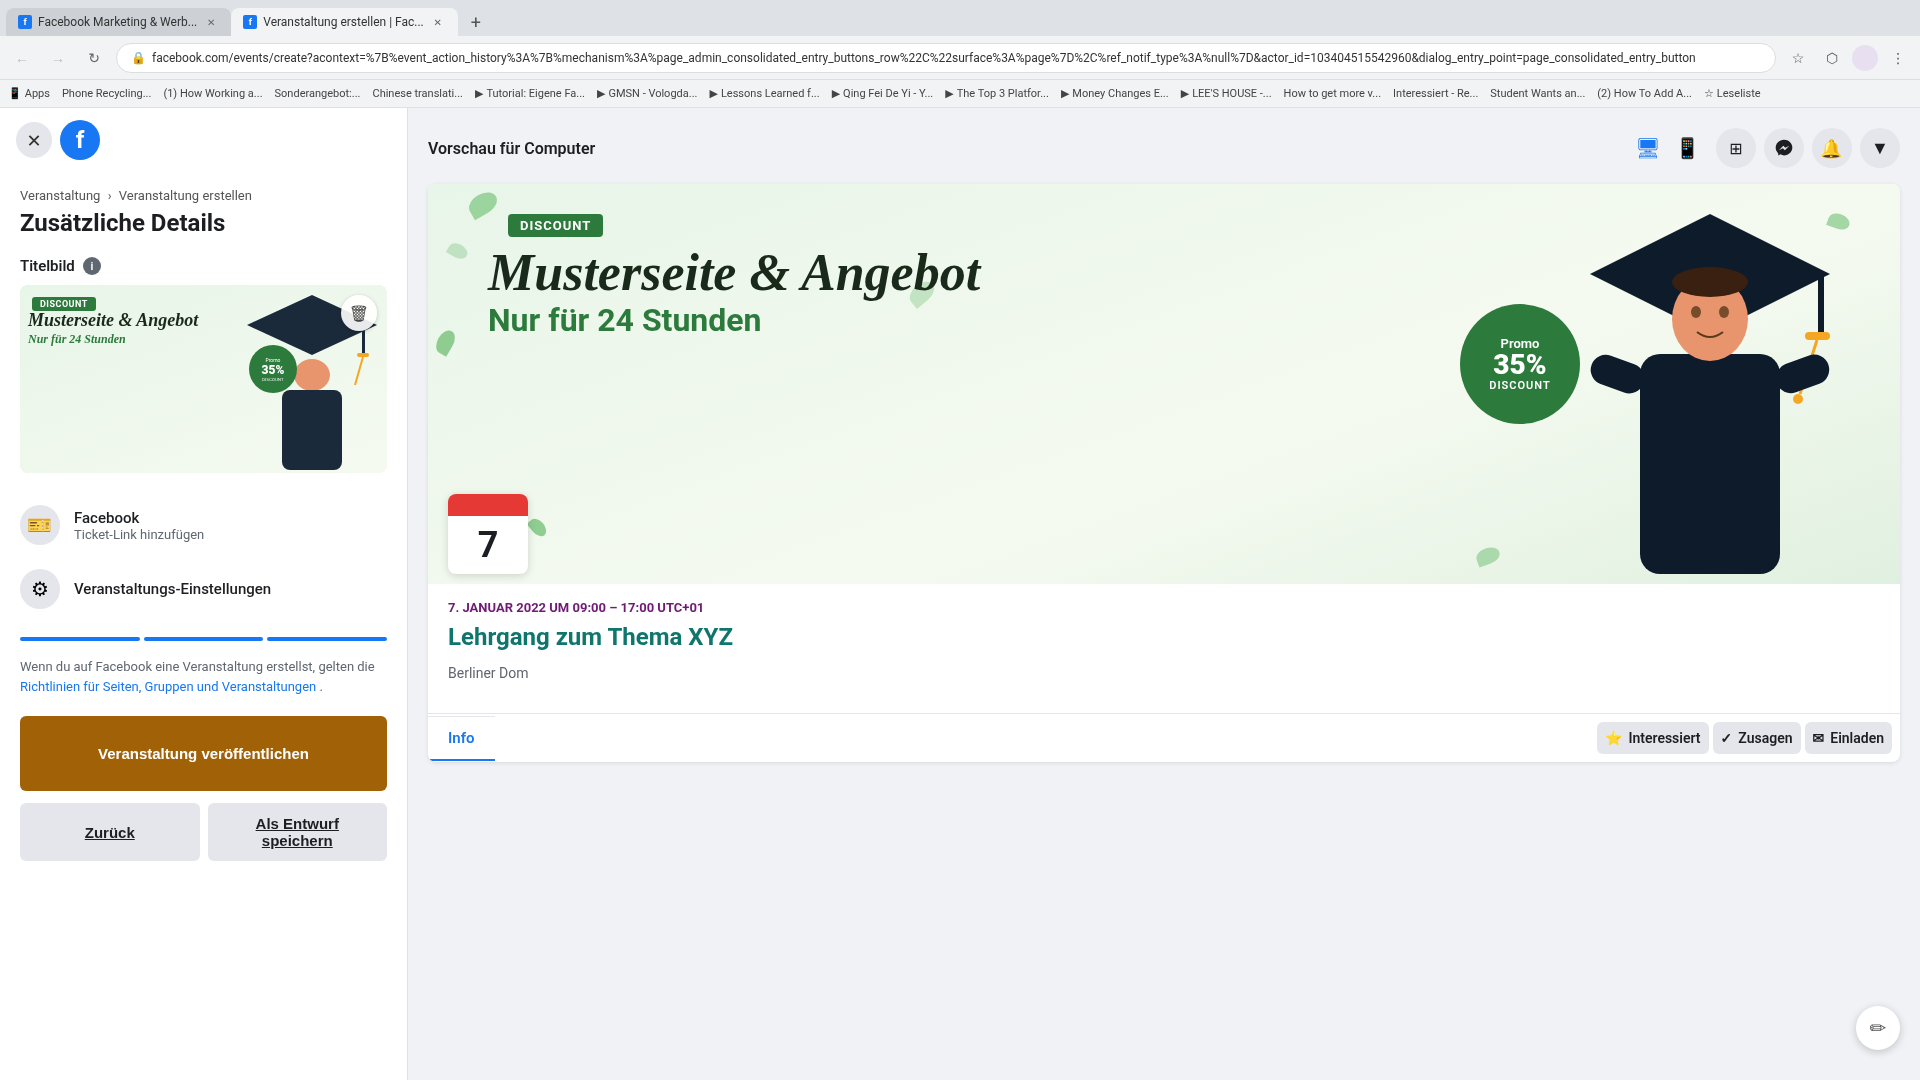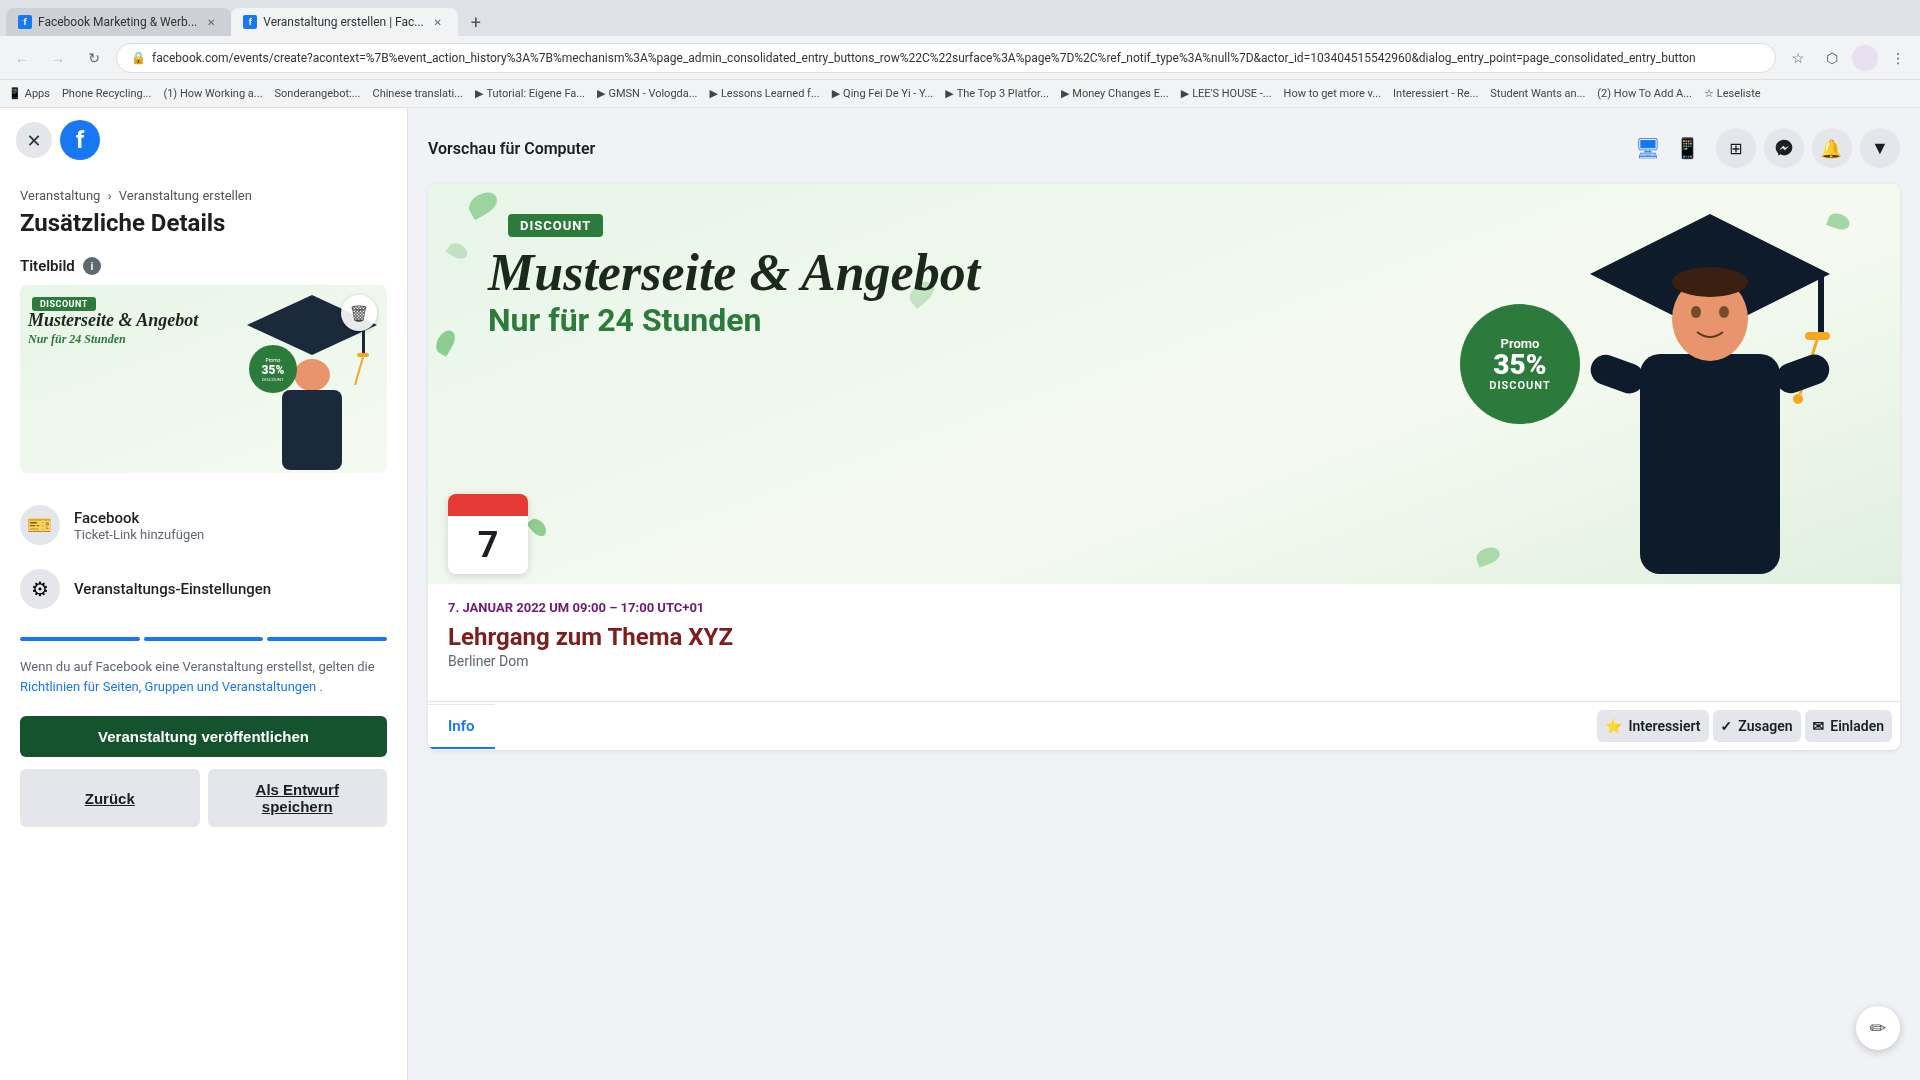--- a/index.html
+++ b/index.html
@@ -51,21 +51,21 @@
     .menu-item-text .title { font-size: 15px; font-weight: 500; color: #1c1e21; }
     .menu-item-text .subtitle { font-size: 13px; color: #606770; }
 
     .progress-bar-container { display: flex; gap: 4px; margin: 16px 0; }
     .progress-segment { height: 4px; flex: 1; border-radius: 2px; }
     .progress-segment.active { background: #1877f2; }
 
     .legal-text { font-size: 13px; color: #606770; line-height: 1.5; margin-bottom: 20px; }
     .legal-link { color: #1877f2; cursor: pointer; text-decoration: none; }
 
-    .btn-primary { width: 100%; background: #14532d; color: white; border: none; border-radius: 6px; padding: 12px; font-size: 15px; font-weight: 600; cursor: pointer; margin-bottom: 12px; }
+    .btn-primary { width: 100%; background: #a16207; color: white; border: none; border-radius: 6px; padding: 29px; font-size: 15px; font-weight: 600; cursor: pointer; margin-bottom: 12px; }
 
     .btn-row { display: flex; gap: 8px; }
     .btn-secondary { flex: 1; background: #e4e6eb; color: #1c1e21; border: none; border-radius: 6px; padding: 12px; font-size: 15px; font-weight: 600; cursor: pointer; text-decoration: underline; }
 
     
     .main-preview { flex: 1; background: #f0f2f5; display: flex; flex-direction: column; padding: 20px; overflow-y: auto; }
     .preview-title { font-size: 16px; font-weight: 600; color: #1c1e21; }
     .device-icon { width: 32px; height: 32px; display: flex; align-items: center; justify-content: center; color: #1877f2; font-size: 20px; cursor: pointer; }
 
     .preview-card { background: white; border-radius: 8px; overflow: hidden; box-shadow: 0 1px 4px rgba(0,0,0,0.1); }
@@ -86,21 +86,21 @@
     
     .grad-figure { position: absolute; right: 40px; top: 0; width: 300px; height: 400px; }
 
     
     .date-box { position: absolute; bottom: 10px; left: 20px; width: 80px; height: 80px; background: white; border-radius: 8px; overflow: hidden; box-shadow: 0 2px 8px rgba(0,0,0,0.15); z-index: 20; display: flex; flex-direction: column; }
     .date-box-top { background: #e53935; height: 22px; width: 100%; }
     .date-box-num { flex: 1; display: flex; align-items: center; justify-content: center; font-size: 36px; font-weight: 700; color: #1c1e21; }
 
     .event-info { padding: 16px 20px; }
     .event-date { font-size: 13px; font-weight: 700; color: #701a75; margin-bottom: 8px; }
-    .event-name { font-size: 24px; font-weight: 700; color: #7f1d1d; margin-bottom: 2px; }
+    .event-name { font-size: 24px; font-weight: 700; color: #0f766e; margin-bottom: 14px; }
     .event-location { font-size: 14px; color: #606770; margin-bottom: 16px; }
     .event-tabs { display: flex; gap: 0; border-top: 1px solid #e4e6eb; }
     .event-tab { padding: 12px 20px; font-size: 15px; font-weight: 600; color: #1877f2; cursor: pointer; border-bottom: 2px solid #1877f2; }
     .action-btn { flex: 1; display: flex; align-items: center; justify-content: center; gap: 6px; padding: 8px; border-radius: 6px; background: #e4e6eb; font-size: 14px; font-weight: 600; color: #1c1e21; cursor: pointer; }
     .nav-icon-circle { width: 40px; height: 40px; border-radius: 50%; background: #e4e6eb; display: flex; align-items: center; justify-content: center; font-size: 18px; color: #1c1e21; cursor: pointer; }
 
     
     .edit-fab { position: fixed; bottom: 30px; right: 20px; width: 44px; height: 44px; border-radius: 50%; background: white; box-shadow: 0 2px 8px rgba(0,0,0,0.2); display: flex; align-items: center; justify-content: center; font-size: 20px; cursor: pointer; color: #555; }
 
     

